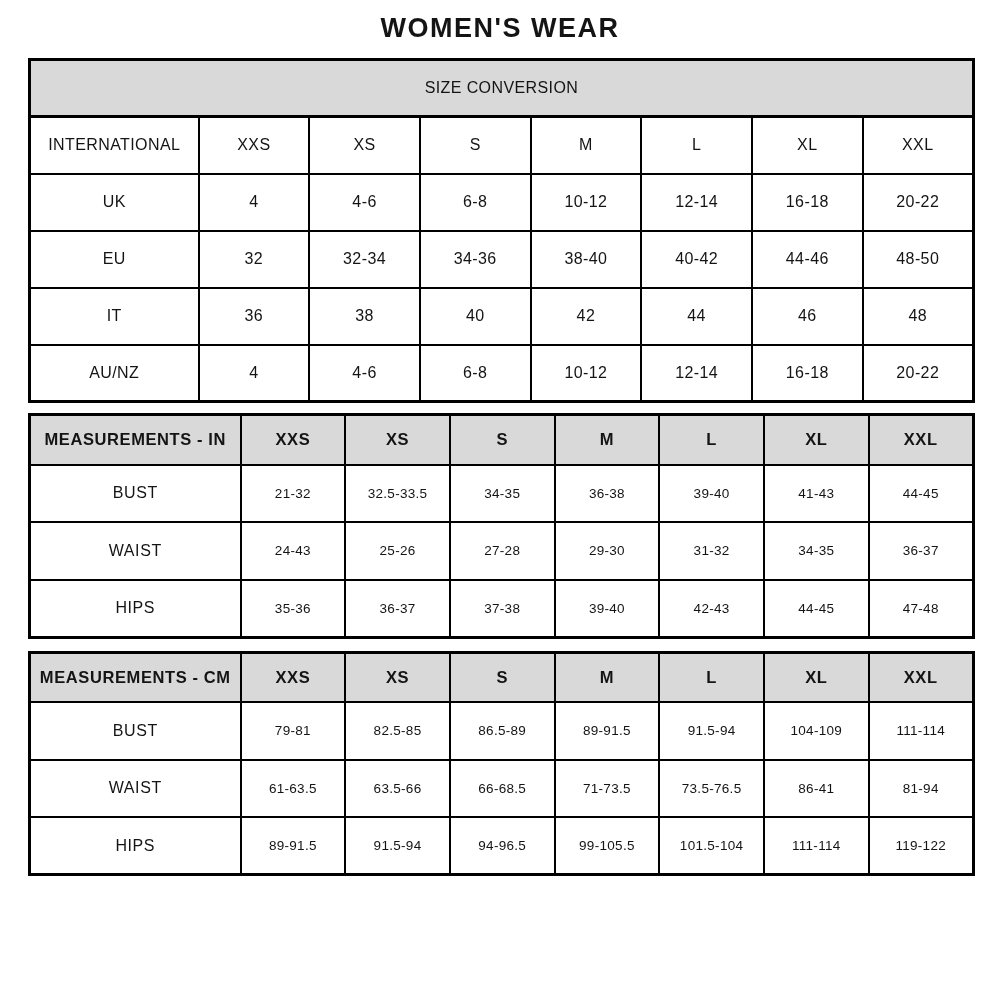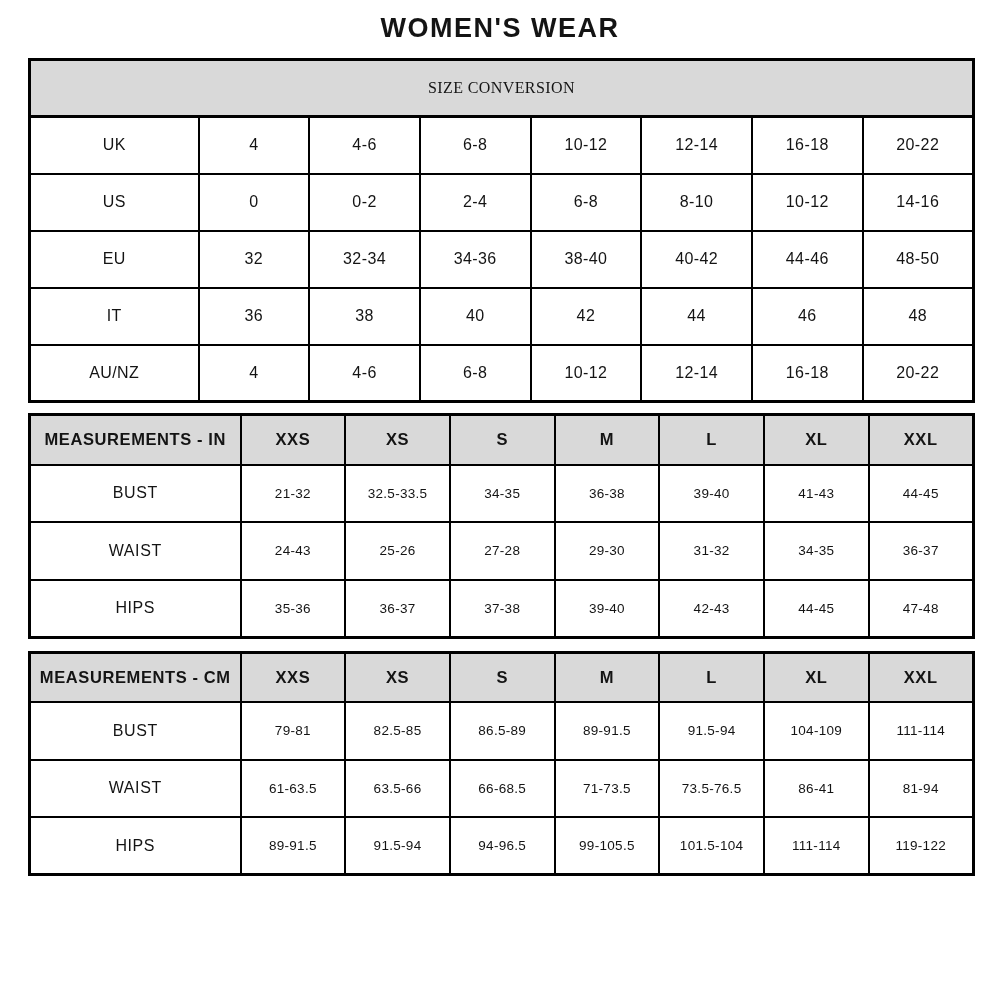--- a/index.html
+++ b/index.html
@@ -33,21 +33,20 @@
   }
   
   .tbl-conv { margin-bottom: 10px; }
   .banner-cell {
     background: #d9d9d9;
     height: 50px;
     font-size: 17px;
     font-weight: 700;
     letter-spacing: 1px;
     border-bottom: 3px solid #000;
-    font-family: Liberation Serif, serif;
   }
   .tbl-conv td { height: 57px; font-size: 16px; letter-spacing: 0.4px; font-weight: 400; }
   
   .tbl-meas { margin-bottom: 12px; }
   .tbl-meas th {
     background: #d9d9d9;
     height: 50px;
     font-size: 16.5px;
     font-weight: 700;
     letter-spacing: 0.6px;
@@ -71,40 +70,40 @@
       <col style="width:110.7px">
         <col style="width:110.7px">
         <col style="width:110.7px">
         <col style="width:110.7px">
     </colgroup>
     <tbody>
       <tr>
         <td colspan="8" class="banner-cell">SIZE CONVERSION</td>
       </tr>
       <tr>
+        <td>INTERNATIONAL</td>
+        <td>XXS</td>
+        <td>XS</td>
+        <td>S</td>
+        <td>M</td>
+        <td>L</td>
+        <td>XL</td>
+        <td>XXL</td>
+      </tr>
+      <tr>
         <td>UK</td>
         <td>4</td>
         <td>4-6</td>
         <td>6-8</td>
         <td>10-12</td>
         <td>12-14</td>
         <td>16-18</td>
         <td>20-22</td>
       </tr>
       <tr>
-        <td>US</td>
-        <td>0</td>
-        <td>0-2</td>
-        <td>2-4</td>
-        <td>6-8</td>
-        <td>8-10</td>
-        <td>10-12</td>
-        <td>14-16</td>
-      </tr>
-      <tr>
         <td>EU</td>
         <td>32</td>
         <td>32-34</td>
         <td>34-36</td>
         <td>38-40</td>
         <td>40-42</td>
         <td>44-46</td>
         <td>48-50</td>
       </tr>
       <tr>

